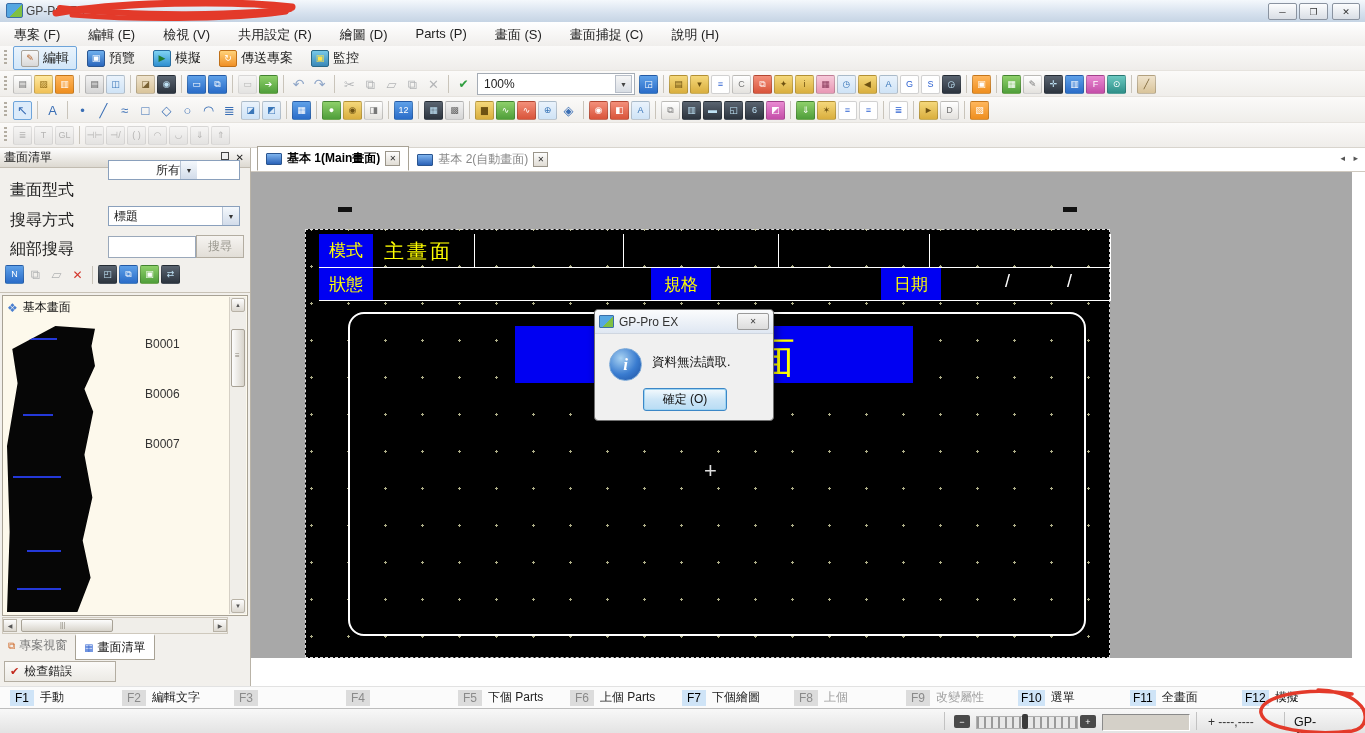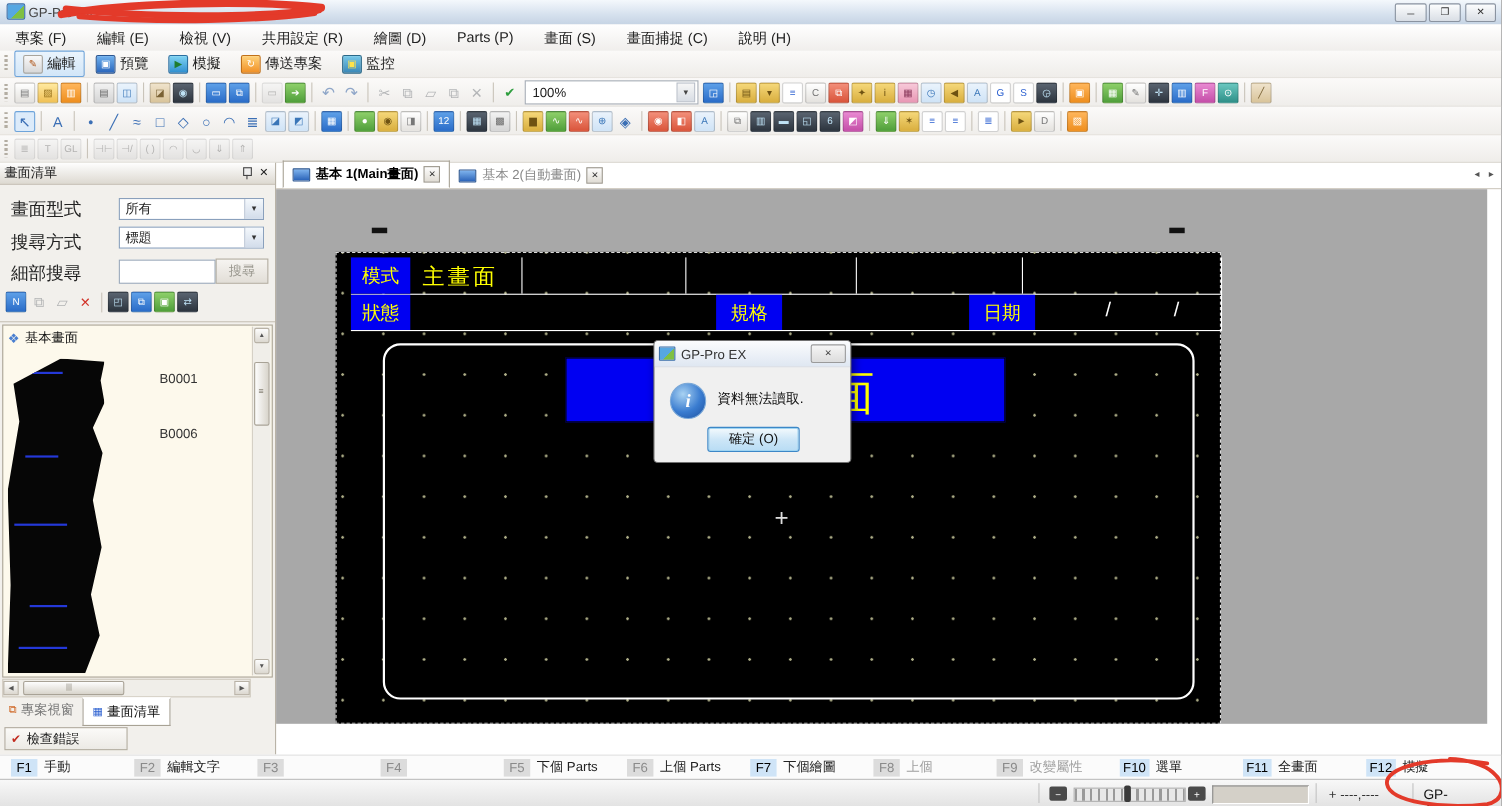--- a/index.html
+++ b/index.html
@@ -387,21 +387,21 @@
       </div>
   </div>
 
   <div class="lp">
     <div class="lp-header">
       <span class="lp-title">畫面清單</span>
       <span class="pin-icon"></span>
       <span class="x-icon">✕</span>
     </div>
     <span class="lp-label" style="top:32px;">畫面型式</span>
-    <div class="lp-select" style="top:32px;">
+    <div class="lp-select" style="top:12px;justify-content:center;">
       <span>所有</span>
       <span class="dd-arrow">▼</span>
     </div>
     <span class="lp-label" style="top:62px;">搜尋方式</span>
     <div class="lp-select" style="top:58px;">
       <span>標題</span>
       <span class="dd-arrow">▼</span>
     </div>
     <span class="lp-label" style="top:91px;">細部搜尋</span>
     <input class="lp-input" value="" style="">
@@ -431,20 +431,23 @@
             <span class="sl-label">B0001</span>
           </div>
 
 
 
 
           <div class="srow">
             <span class="sl-label">B0006</span>
           </div>
 
+          <div class="srow">
+            <span class="sl-label">B0007</span>
+          </div>
         </div>
       <div class="redact">
         <span class="glitch" style="left:8px;top:12px;width:42px;"></span>
         <span class="glitch" style="left:16px;top:88px;width:30px;"></span>
         <span class="glitch" style="left:6px;top:150px;width:48px;"></span>
         <span class="glitch" style="left:20px;top:224px;width:34px;"></span>
         <span class="glitch" style="left:10px;top:262px;width:44px;"></span>
       </div>
       <div class="vscroll">
         <div class="vs-btn" style="top:1px;">▲</div>

